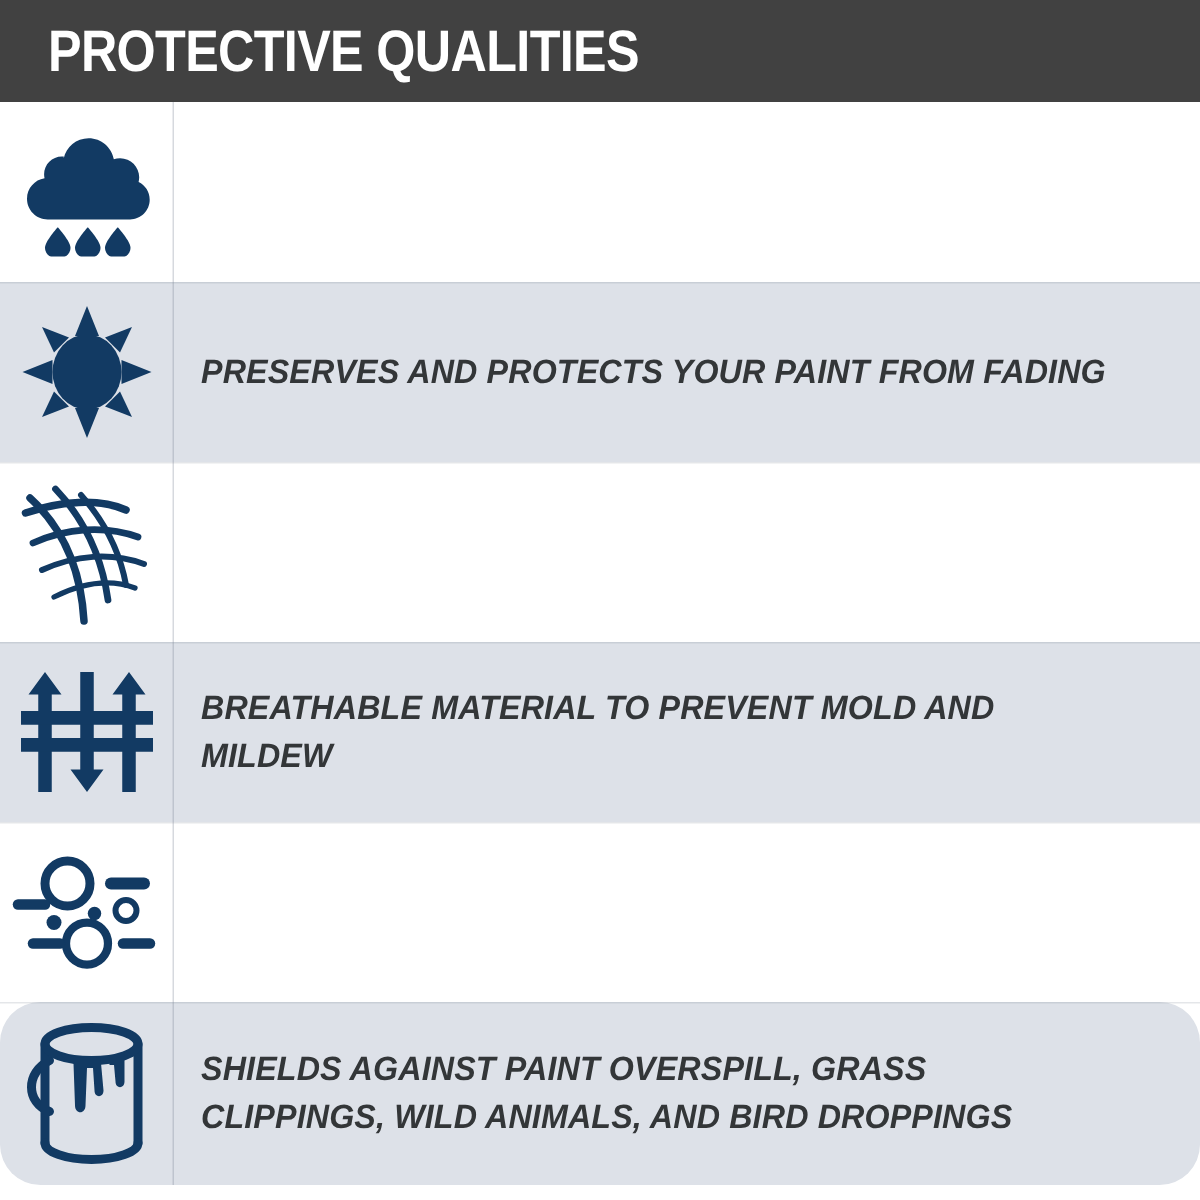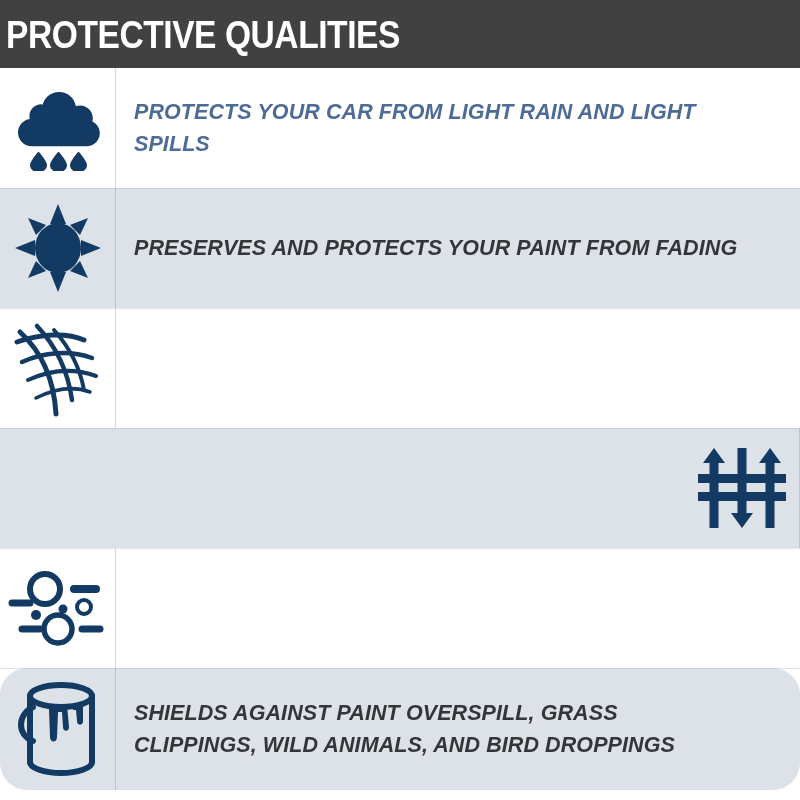--- a/index.html
+++ b/index.html
@@ -20,21 +20,21 @@
     background: #ffffff;
     box-sizing: border-box;
   }
 
   
   .header {
     height: 68px;
     background: #414141;
     display: flex;
     align-items: center;
-    padding-left: 6px;
+    padding-left: 32px;
     box-sizing: border-box;
   }
   .header-title {
     color: #ffffff;
     font-family: "Liberation Sans", sans-serif;
     font-weight: bold;
     font-size: 39px;
     letter-spacing: -0.5px;
     line-height: 1;
     transform: scaleX(0.86);
@@ -129,23 +129,20 @@
       <div class="icon-cell">
         <svg width="92" height="86" viewBox="0 0 92 86">
           <g fill="#123a63">
             <path d="M30.5 20.5c1.6-7.6 8.4-13.4 16.6-13.4 8.4 0 15.4 6.1 16.8 14.1 1.3-.5 2.7-.7 4.2-.7 7 0 12.7 5.7 12.7 12.7 0 1.1-.2 2.2-.4 3.2 4.4 2.1 7.4 6.6 7.4 11.8 0 7.2-5.9 13.1-13.1 13.1H19.8C12.2 61.3 6 55.1 6 47.5c0-6.9 5.1-12.6 11.7-13.6-.2-.9-.3-1.8-.3-2.7 0-6.6 5.3-11.9 11.9-11.9.4 0 .8 0 1.2.1z"></path>
             <path d="M26.5 66.5c0 0-8.5 9.4-8.5 13.6 0 4.2 3.8 7.3 8.5 7.3s8.5-3.1 8.5-7.3c0-4.2-8.5-13.6-8.5-13.6z"></path>
             <path d="M46.5 66.5c0 0-8.5 9.4-8.5 13.6 0 4.2 3.8 7.3 8.5 7.3s8.5-3.1 8.5-7.3c0-4.2-8.5-13.6-8.5-13.6z"></path>
             <path d="M66.5 66.5c0 0-8.5 9.4-8.5 13.6 0 4.2 3.8 7.3 8.5 7.3s8.5-3.1 8.5-7.3c0-4.2-8.5-13.6-8.5-13.6z"></path>
           </g>
         </svg>
       </div>
-      <div class="text-cell">
-        <div class="row-text blue">PROTECTS YOUR CAR FROM LIGHT RAIN AND LIGHT SPILLS</div>
-      </div>
     </div>
 
     <div class="row shaded">
       <div class="icon-cell">
         <svg width="90" height="92" viewBox="0 0 90 92">
           <g fill="#123a63">
             <ellipse cx="45" cy="46" rx="23" ry="25"></ellipse>
             <polygon points="45,2 53,22 37,22"></polygon>
             <polygon points="45,90 53,70 37,70"></polygon>
             <polygon points="2,46 22,38 22,54"></polygon>
@@ -190,20 +187,23 @@
 
             <path d="M46 84 L57 69 L50.5 69 L50.5 4 L41.5 4 L41.5 69 L35 69 Z"></path>
 
             <path d="M74 4 L85 19 L78.5 19 L78.5 84 L69.5 84 L69.5 19 L63 19 Z"></path>
 
             <rect x="2" y="30" width="88" height="9"></rect>
             <rect x="2" y="48" width="88" height="9"></rect>
           </g>
         </svg>
       </div>
+      <div class="text-cell">
+        <div class="row-text dark">BREATHABLE MATERIAL TO PREVENT MOLD AND MILDEW</div>
+      </div>
     </div>
 
     <div class="row light">
       <div class="icon-cell">
         <svg width="100" height="90" viewBox="0 0 100 90">
           <g fill="none" stroke="#123a63" stroke-linecap="round">
             <ellipse cx="37" cy="26" rx="15" ry="15" stroke-width="6"></ellipse>
             <ellipse cx="50" cy="66" rx="14" ry="14" stroke-width="5.5"></ellipse>
             <ellipse cx="76" cy="44" rx="7" ry="7" stroke-width="4"></ellipse>
             <line x1="4" y1="40" x2="22" y2="40" stroke-width="7"></line>

